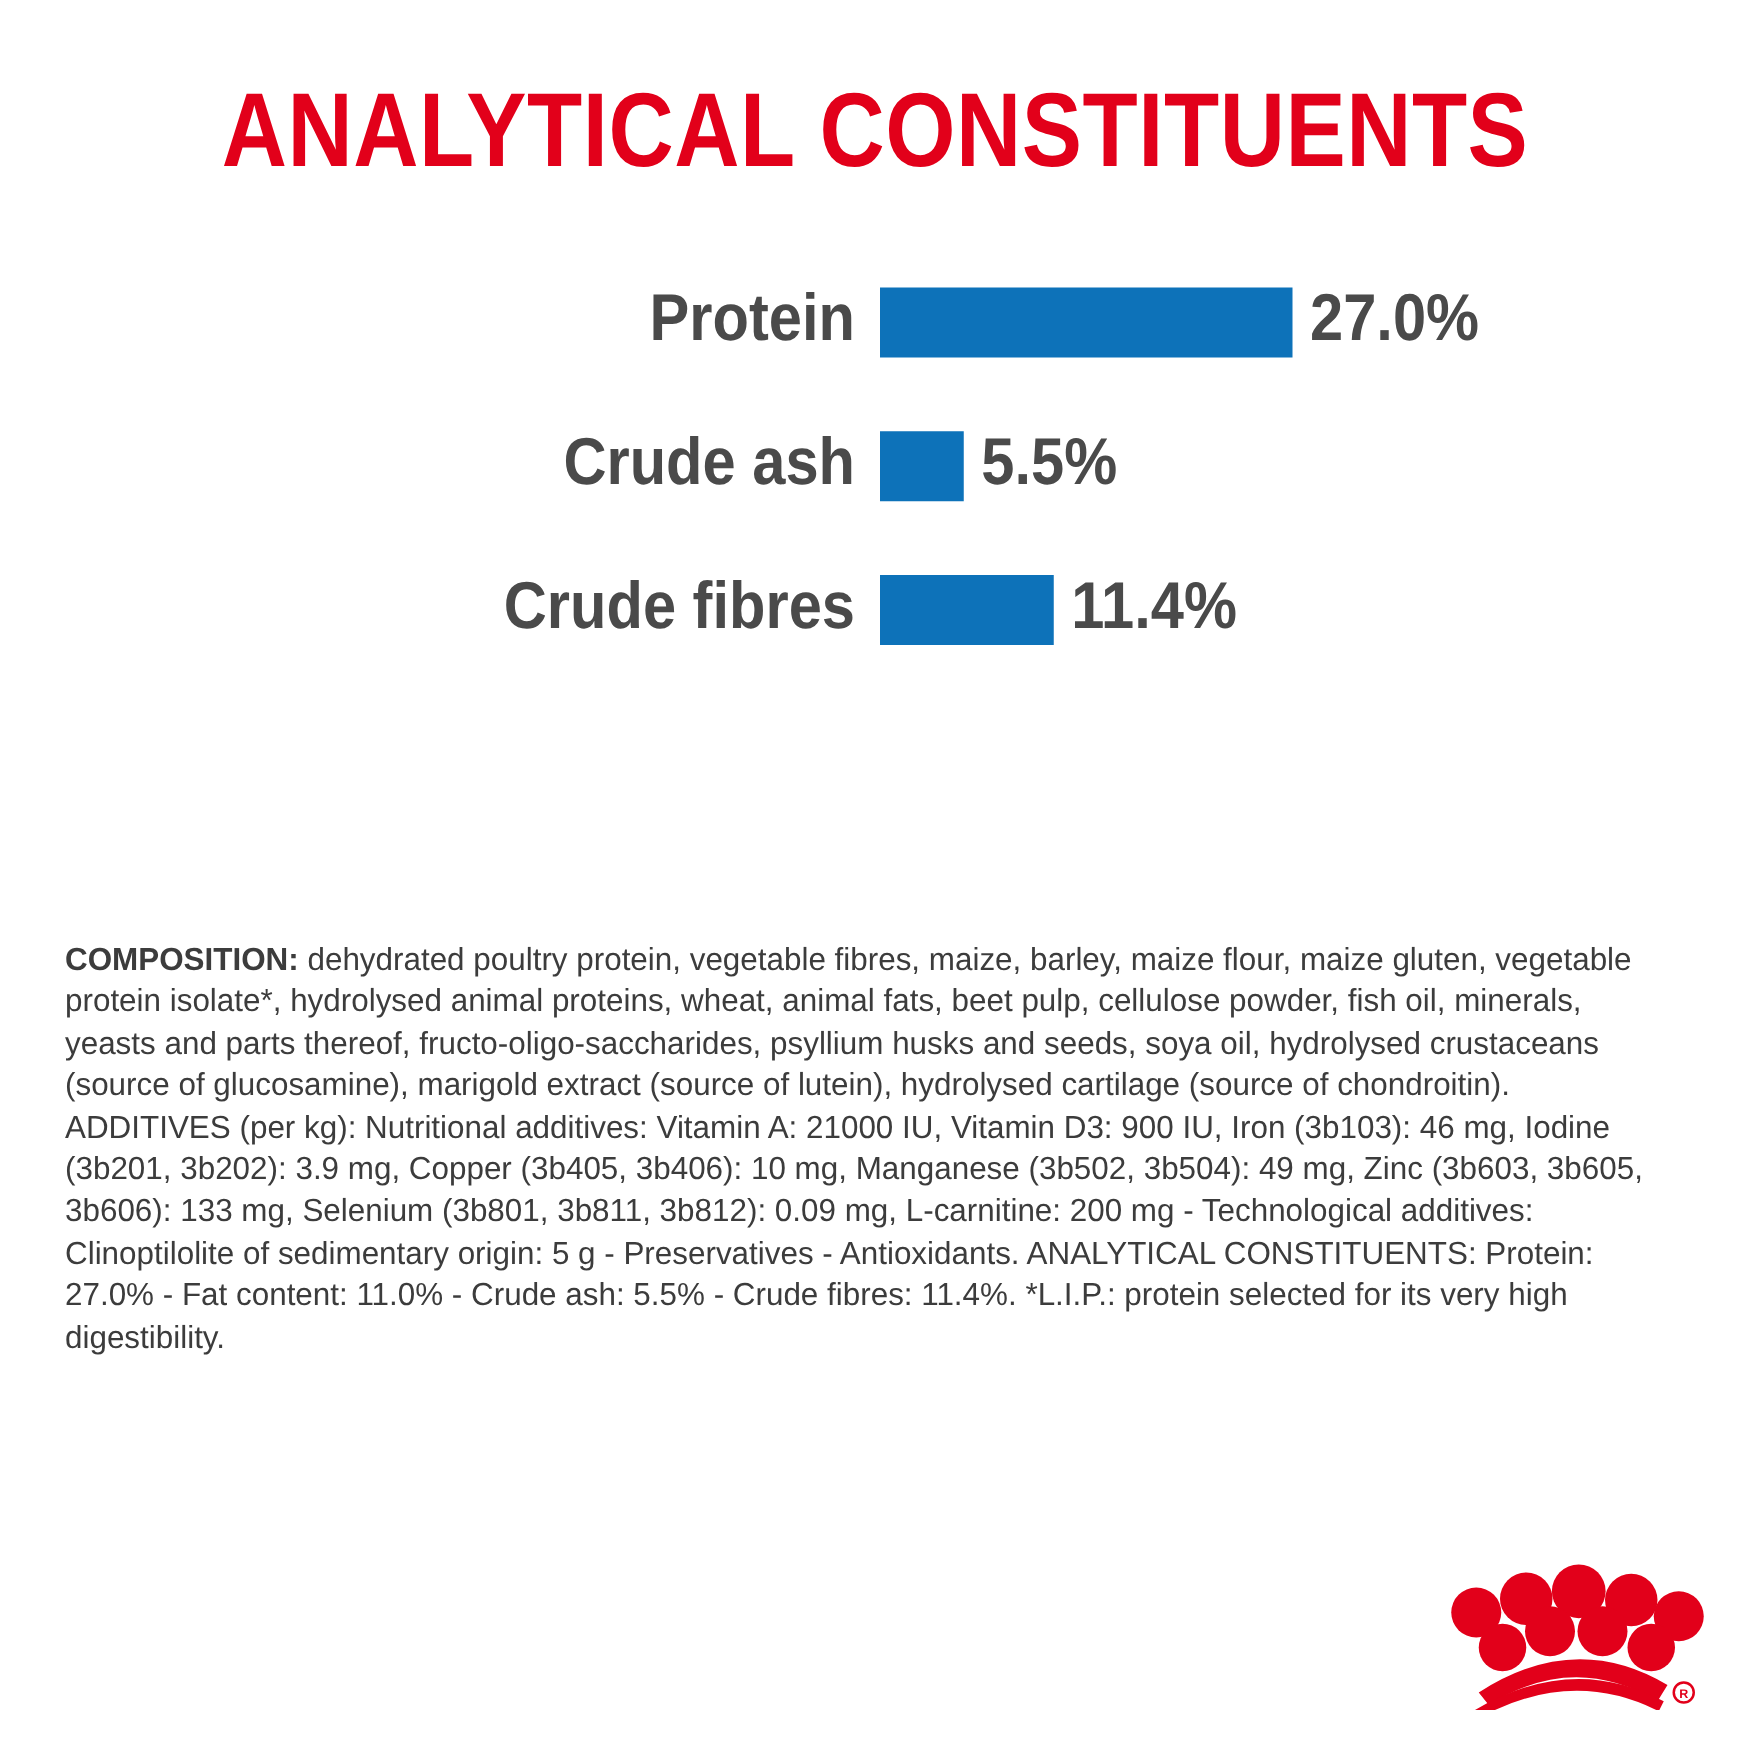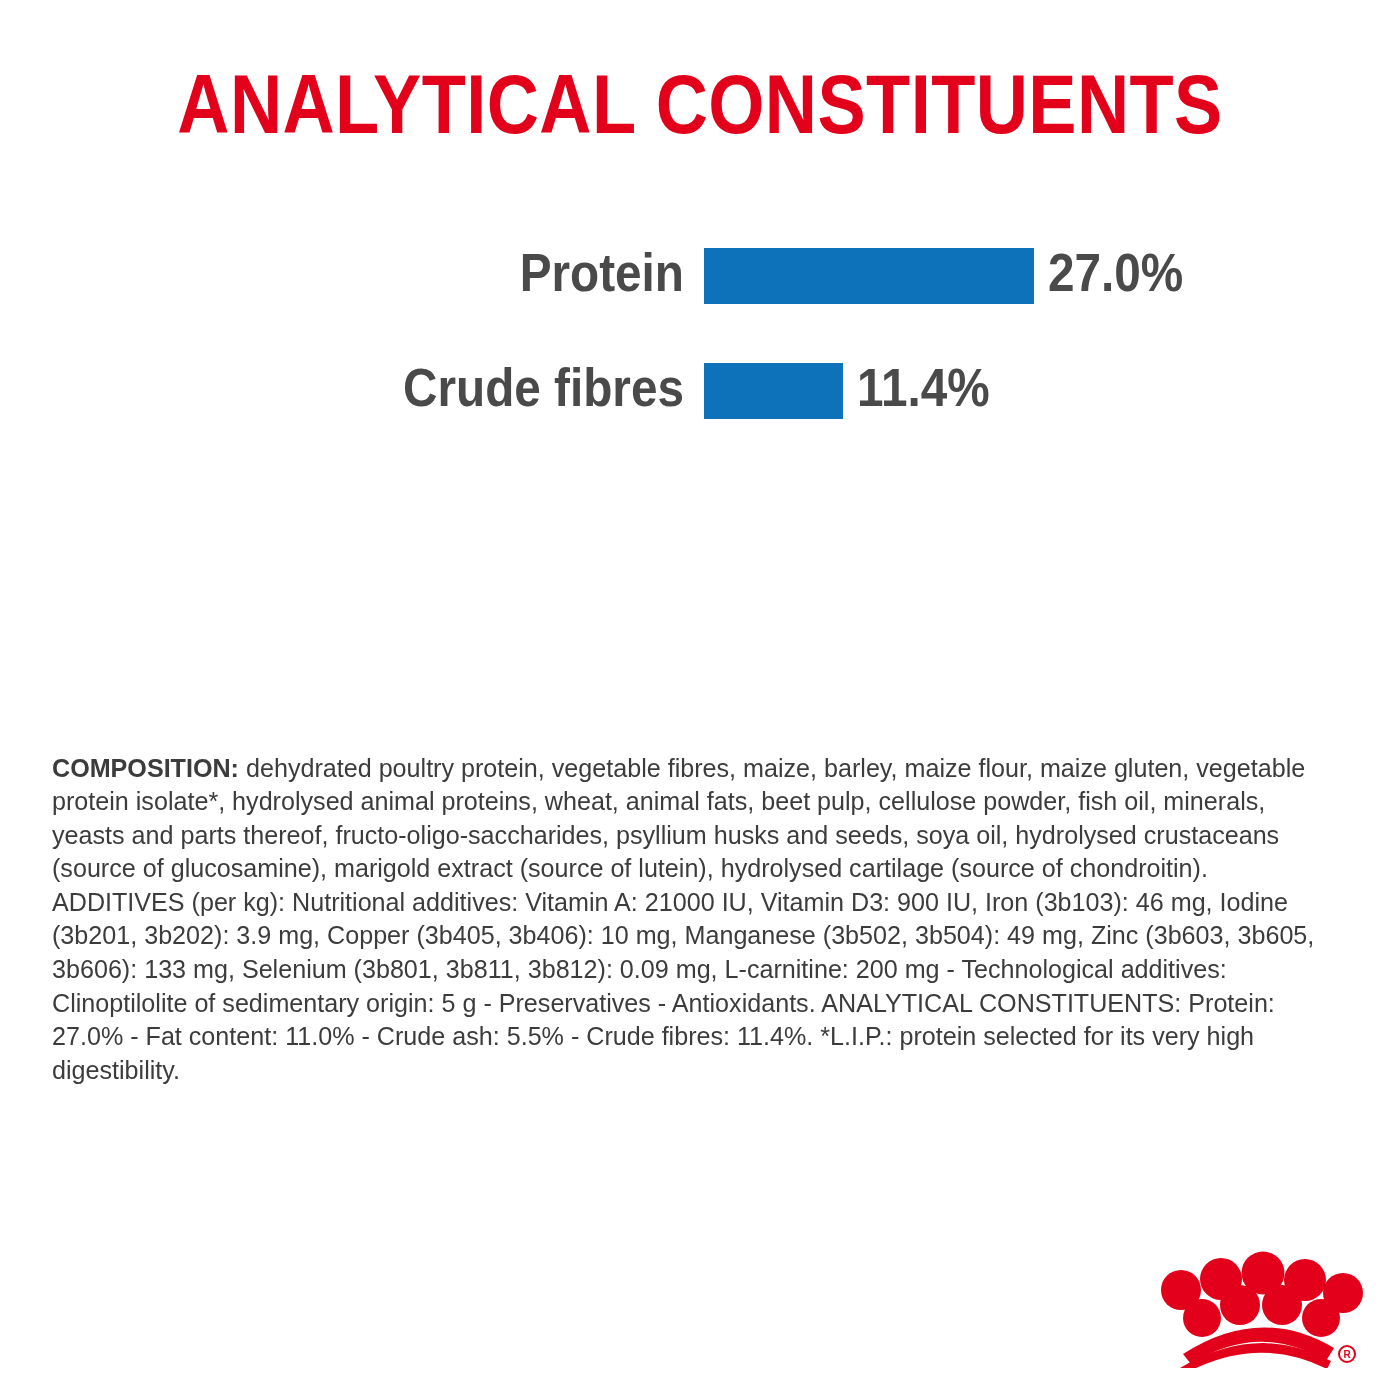--- a/index.html
+++ b/index.html
@@ -29,21 +29,21 @@
     letter-spacing: 0.5px;
     line-height: 1;
     transform: scaleX(0.86);
     transform-origin: center top;
     white-space: nowrap;
   }
 
   
   .chart {
     position: absolute;
-    top: 232px;
+    top: 214px;
     left: 0;
     width: 1400px;
   }
   .bar-row {
     position: relative;
     height: 115px;
   }
   .bar-label {
     position: absolute;
     right: 716px;
@@ -120,20 +120,27 @@
 
   <div class="bar-row">
     <div class="bar-label">Protein</div>
     <div class="bar-track">
       <span class="bar-fill" id="bar-0" style="width: 330px;"></span>
     </div>
     <div class="bar-value" id="val-0" style="left: 1048px;">27.0%</div>
   </div>
 
 
+  <div class="bar-row">
+    <div class="bar-label">Crude ash</div>
+    <div class="bar-track">
+      <span class="bar-fill" id="bar-2" style="width: 67px;"></span>
+    </div>
+    <div class="bar-value" id="val-2" style="left: 785px;">5.5%</div>
+  </div>
 
   <div class="bar-row">
     <div class="bar-label">Crude fibres</div>
     <div class="bar-track">
       <span class="bar-fill" id="bar-3" style="width: 139px;"></span>
     </div>
     <div class="bar-value" id="val-3" style="left: 857px;">11.4%</div>
   </div>
 
 </div>

